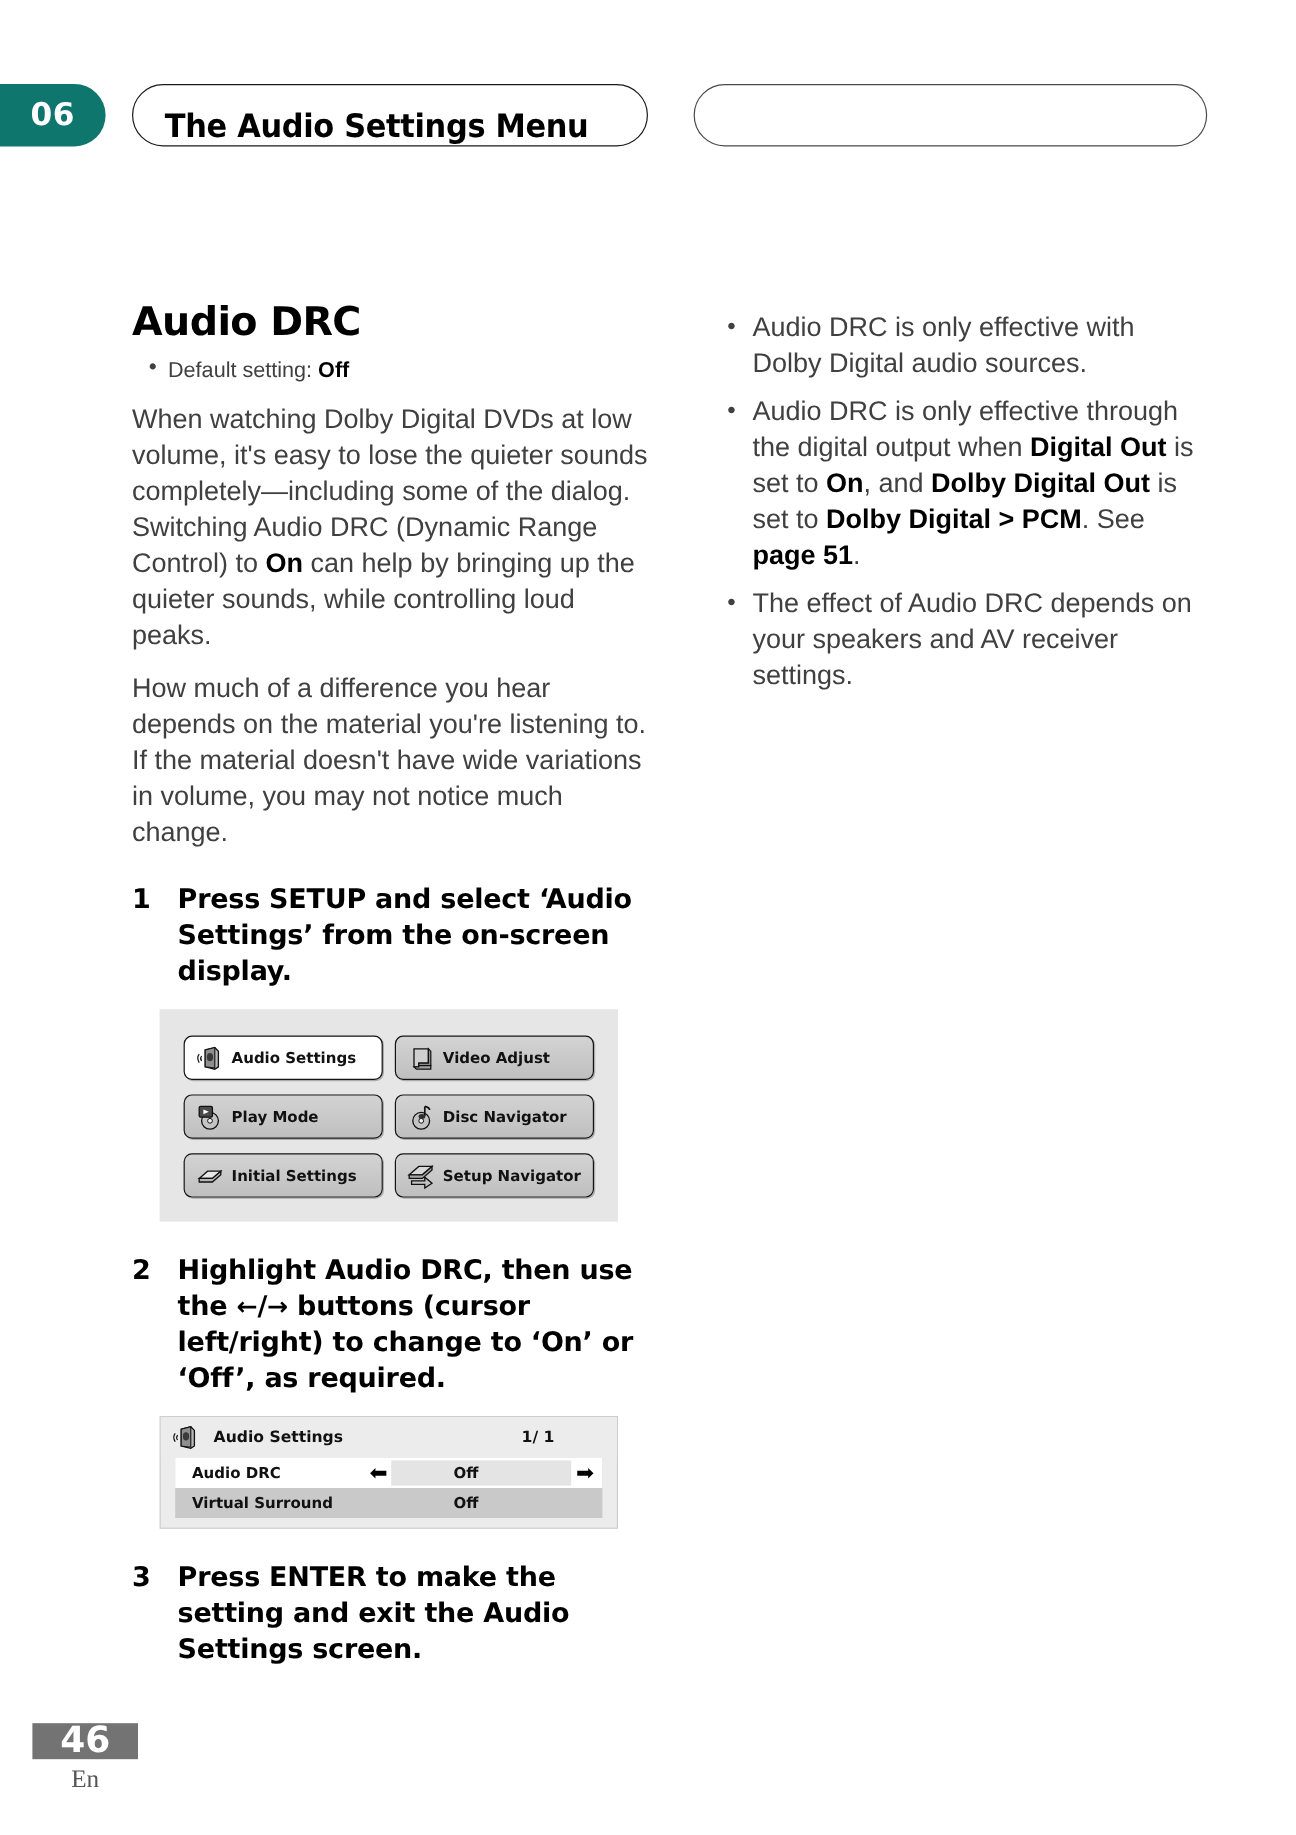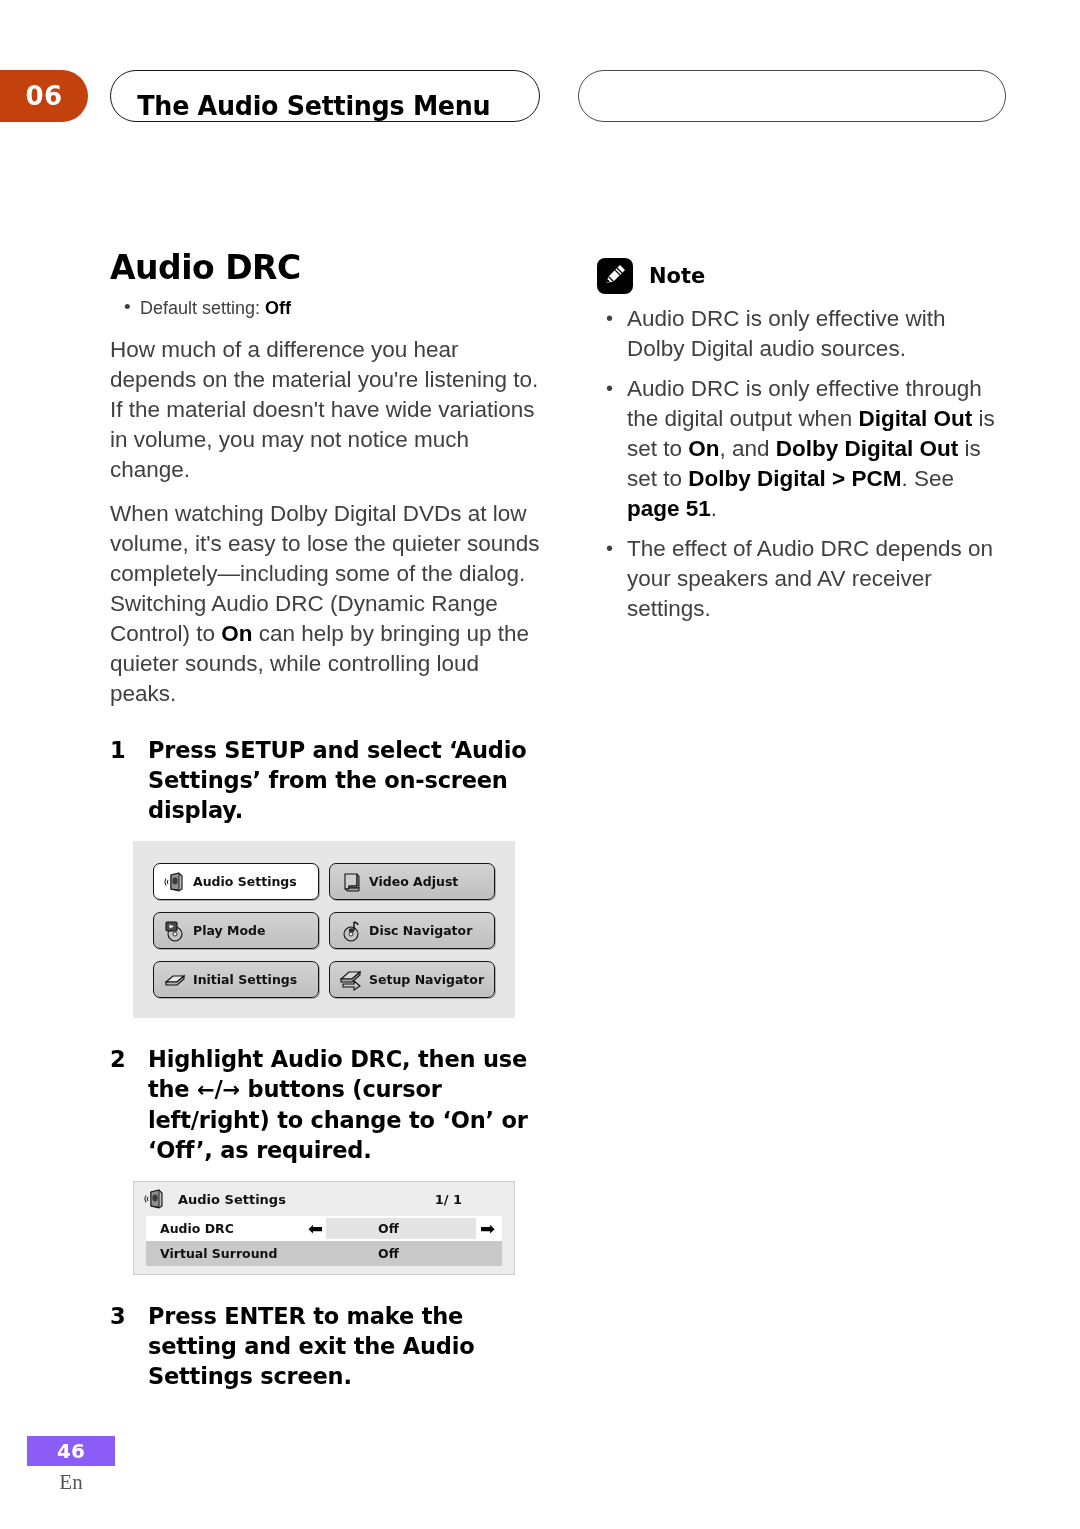--- a/index.html
+++ b/index.html
@@ -23,21 +23,21 @@
     left: 0;
     width: 1080px;
     height: 52px;
   }
   .chapter-badge {
     position: absolute;
     left: 0;
     top: 0;
     width: 88px;
     height: 52px;
-    background: #c2410c;
+    background: #0f766e;
     border-radius: 0 26px 26px 0;
     color: #ffffff;
     font-weight: bold;
     font-size: 26px;
     letter-spacing: 0.5px;
     display: flex;
     align-items: center;
     justify-content: center;
     font-family: "DejaVu Sans", sans-serif;
   }
@@ -305,25 +305,25 @@
 
   
   .footer {
     position: absolute;
     left: 27px;
     top: 1436px;
     width: 88px;
     text-align: center;
   }
   .page-num-box {
-    background: #8b5cf6;
+    background: #737373;
     color: #fff;
     font-family: "DejaVu Sans", sans-serif;
     font-weight: bold;
-    font-size: 20px;
+    font-size: 30px;
     height: 30px;
     line-height: 30px;
   }
   .page-lang {
     margin-top: 4px;
     font-size: 21px;
     color: #555;
     font-family: Liberation Serif, serif;
   }
 </style>
@@ -339,25 +339,25 @@
 </div>
 
 <div class="col-left">
 
   <h1 class="section-title">Audio DRC</h1>
 
   <div class="default-line">
     <span>Default setting: </span><b>Off</b>
   </div>
 
-  <p class="body">How much of a difference you hear depends on the material you're listening to. If the material doesn't have wide variations in volume, you may not notice much change.</p>
-
   <p class="body">
     <span>When watching Dolby Digital DVDs at low volume, it's easy to lose the quieter sounds completely—including some of the dialog. Switching Audio DRC (Dynamic Range Control) to </span><b>On</b><span> can help by bringing up the quieter sounds, while controlling loud peaks.</span>
   </p>
+
+  <p class="body">How much of a difference you hear depends on the material you're listening to. If the material doesn't have wide variations in volume, you may not notice much change.</p>
 
   <div class="step">
     <span class="num">1</span>
     <span class="txt">Press SETUP and select ‘Audio Settings’ from the on-screen display.</span>
   </div>
 
   <div class="osd-panel">
     <div class="osd-grid">
 
       <div class="osd-btn selected">
@@ -472,32 +472,20 @@
   </div>
 
   <div class="step">
     <span class="num">3</span>
     <span class="txt">Press ENTER to make the setting and exit the Audio Settings screen.</span>
   </div>
 
 </div>
 
 <div class="col-right">
-  <div class="note-head">
-    <span class="note-icon">
-      <svg viewBox="0 0 36 36" width="36" height="36">
-        <path d="M9 25 L11.5 18.5 L23 7 L28 12 L16.5 23.5 Z" fill="#ffffff"></path>
-        <path d="M11.5 18.5 L16.5 23.5" stroke="#000" stroke-width="1.3"></path>
-        <path d="M9 25 L13 23.5 L10.5 21 Z" fill="#000"></path>
-        <path d="M20 10 L25 15" stroke="#000" stroke-width="1.3"></path>
-        <path d="M18 12 L23 17" stroke="#000" stroke-width="1.1"></path>
-      </svg>
-    </span>
-    <span class="note-label">Note</span>
-  </div>
   <ul class="bullets">
     <li><span>Audio DRC is only effective with Dolby Digital audio sources.</span></li>
     <li><span>Audio DRC is only effective through the digital output when </span><b>Digital Out</b><span> is set to </span><b>On</b><span>, and </span><b>Dolby Digital Out</b><span> is set to </span><b>Dolby Digital &gt; PCM</b><span>. See </span><b>page 51</b><span>.</span></li>
     <li><span>The effect of Audio DRC depends on your speakers and AV receiver settings.</span></li>
   </ul>
 </div>
 
 <div class="footer">
   <div class="page-num-box">46</div>
   <div class="page-lang">En</div>

